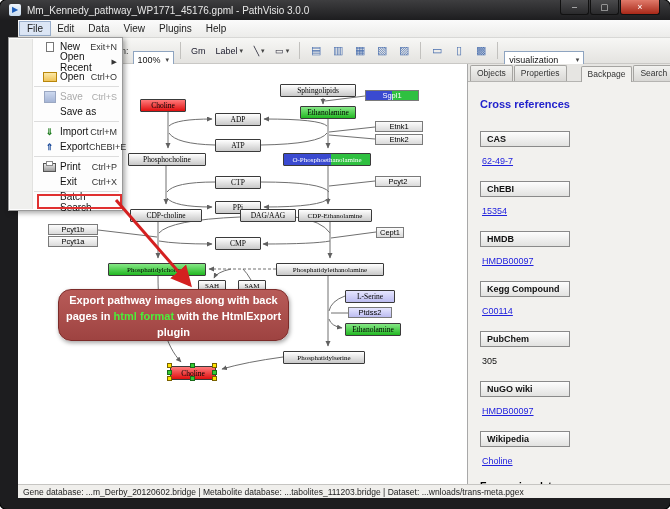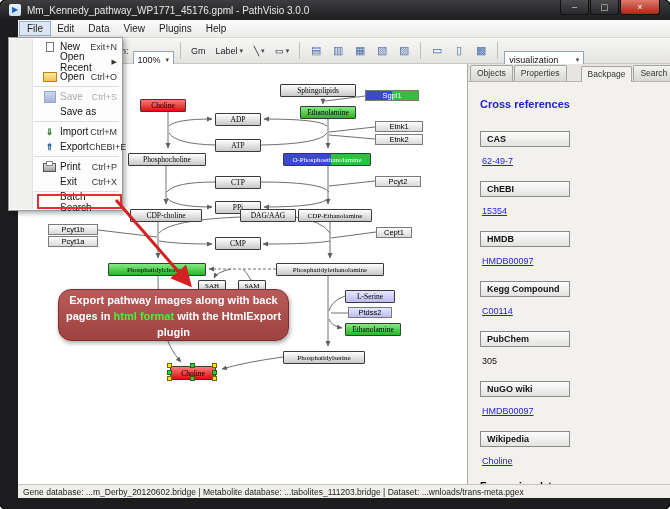--- a/index.html
+++ b/index.html
@@ -222,21 +222,21 @@
         <div class="pn gene" style="left:357px;top:70px;width:48px">Etnk2</div>
         <div class="pn met" style="left:197px;top:75px;width:46px">ATP</div>
         <div class="pn met" style="left:110px;top:89px;width:78px">Phosphocholine</div>
         <div class="pn met bg2" style="left:265px;top:89px;width:88px;font-size:7px">O-Phosphoethanolamine</div>
         <div class="pn met" style="left:197px;top:112px;width:46px">CTP</div>
         <div class="pn gene" style="left:357px;top:112px;width:46px">Pcyt2</div>
         <div class="pn met" style="left:197px;top:137px;width:46px">PPi</div>
         <div class="pn met" style="left:112px;top:145px;width:72px">CDP-choline</div>
         <div class="pn met" style="left:222px;top:145px;width:56px">DAG/AAG</div>
         <div class="pn met" style="left:280px;top:145px;width:74px;font-size:7px">CDP-Ethanolamine</div>
-        <div class="pn gene" style="left:358px;top:163px;width:36px">Cept1</div>
+        <div class="pn gene" style="left:358px;top:163px;width:28px">Cept1</div>
         <div class="pn gene" style="left:30px;top:160px;width:50px">Pcyt1b</div>
         <div class="pn gene" style="left:30px;top:172px;width:50px">Pcyt1a</div>
         <div class="pn met" style="left:197px;top:173px;width:46px">CMP</div>
         <div class="pn met green" style="left:90px;top:199px;width:98px;font-size:7px">Phosphatidylcholines</div>
         <div class="pn met" style="left:258px;top:199px;width:108px;font-size:7px">Phosphatidylethanolamine</div>
         <div class="pn met" style="left:180px;top:216px;width:28px;height:12px;font-size:7px">SAH</div>
         <div class="pn met" style="left:220px;top:216px;width:28px;height:12px;font-size:7px">SAM</div>
         <div class="pn met lav" style="left:327px;top:226px;width:50px">L-Serine</div>
         <div class="pn gene lav" style="left:330px;top:243px;width:44px">Ptdss2</div>
         <div class="pn met green" style="left:327px;top:259px;width:56px">Ethanolamine</div>

